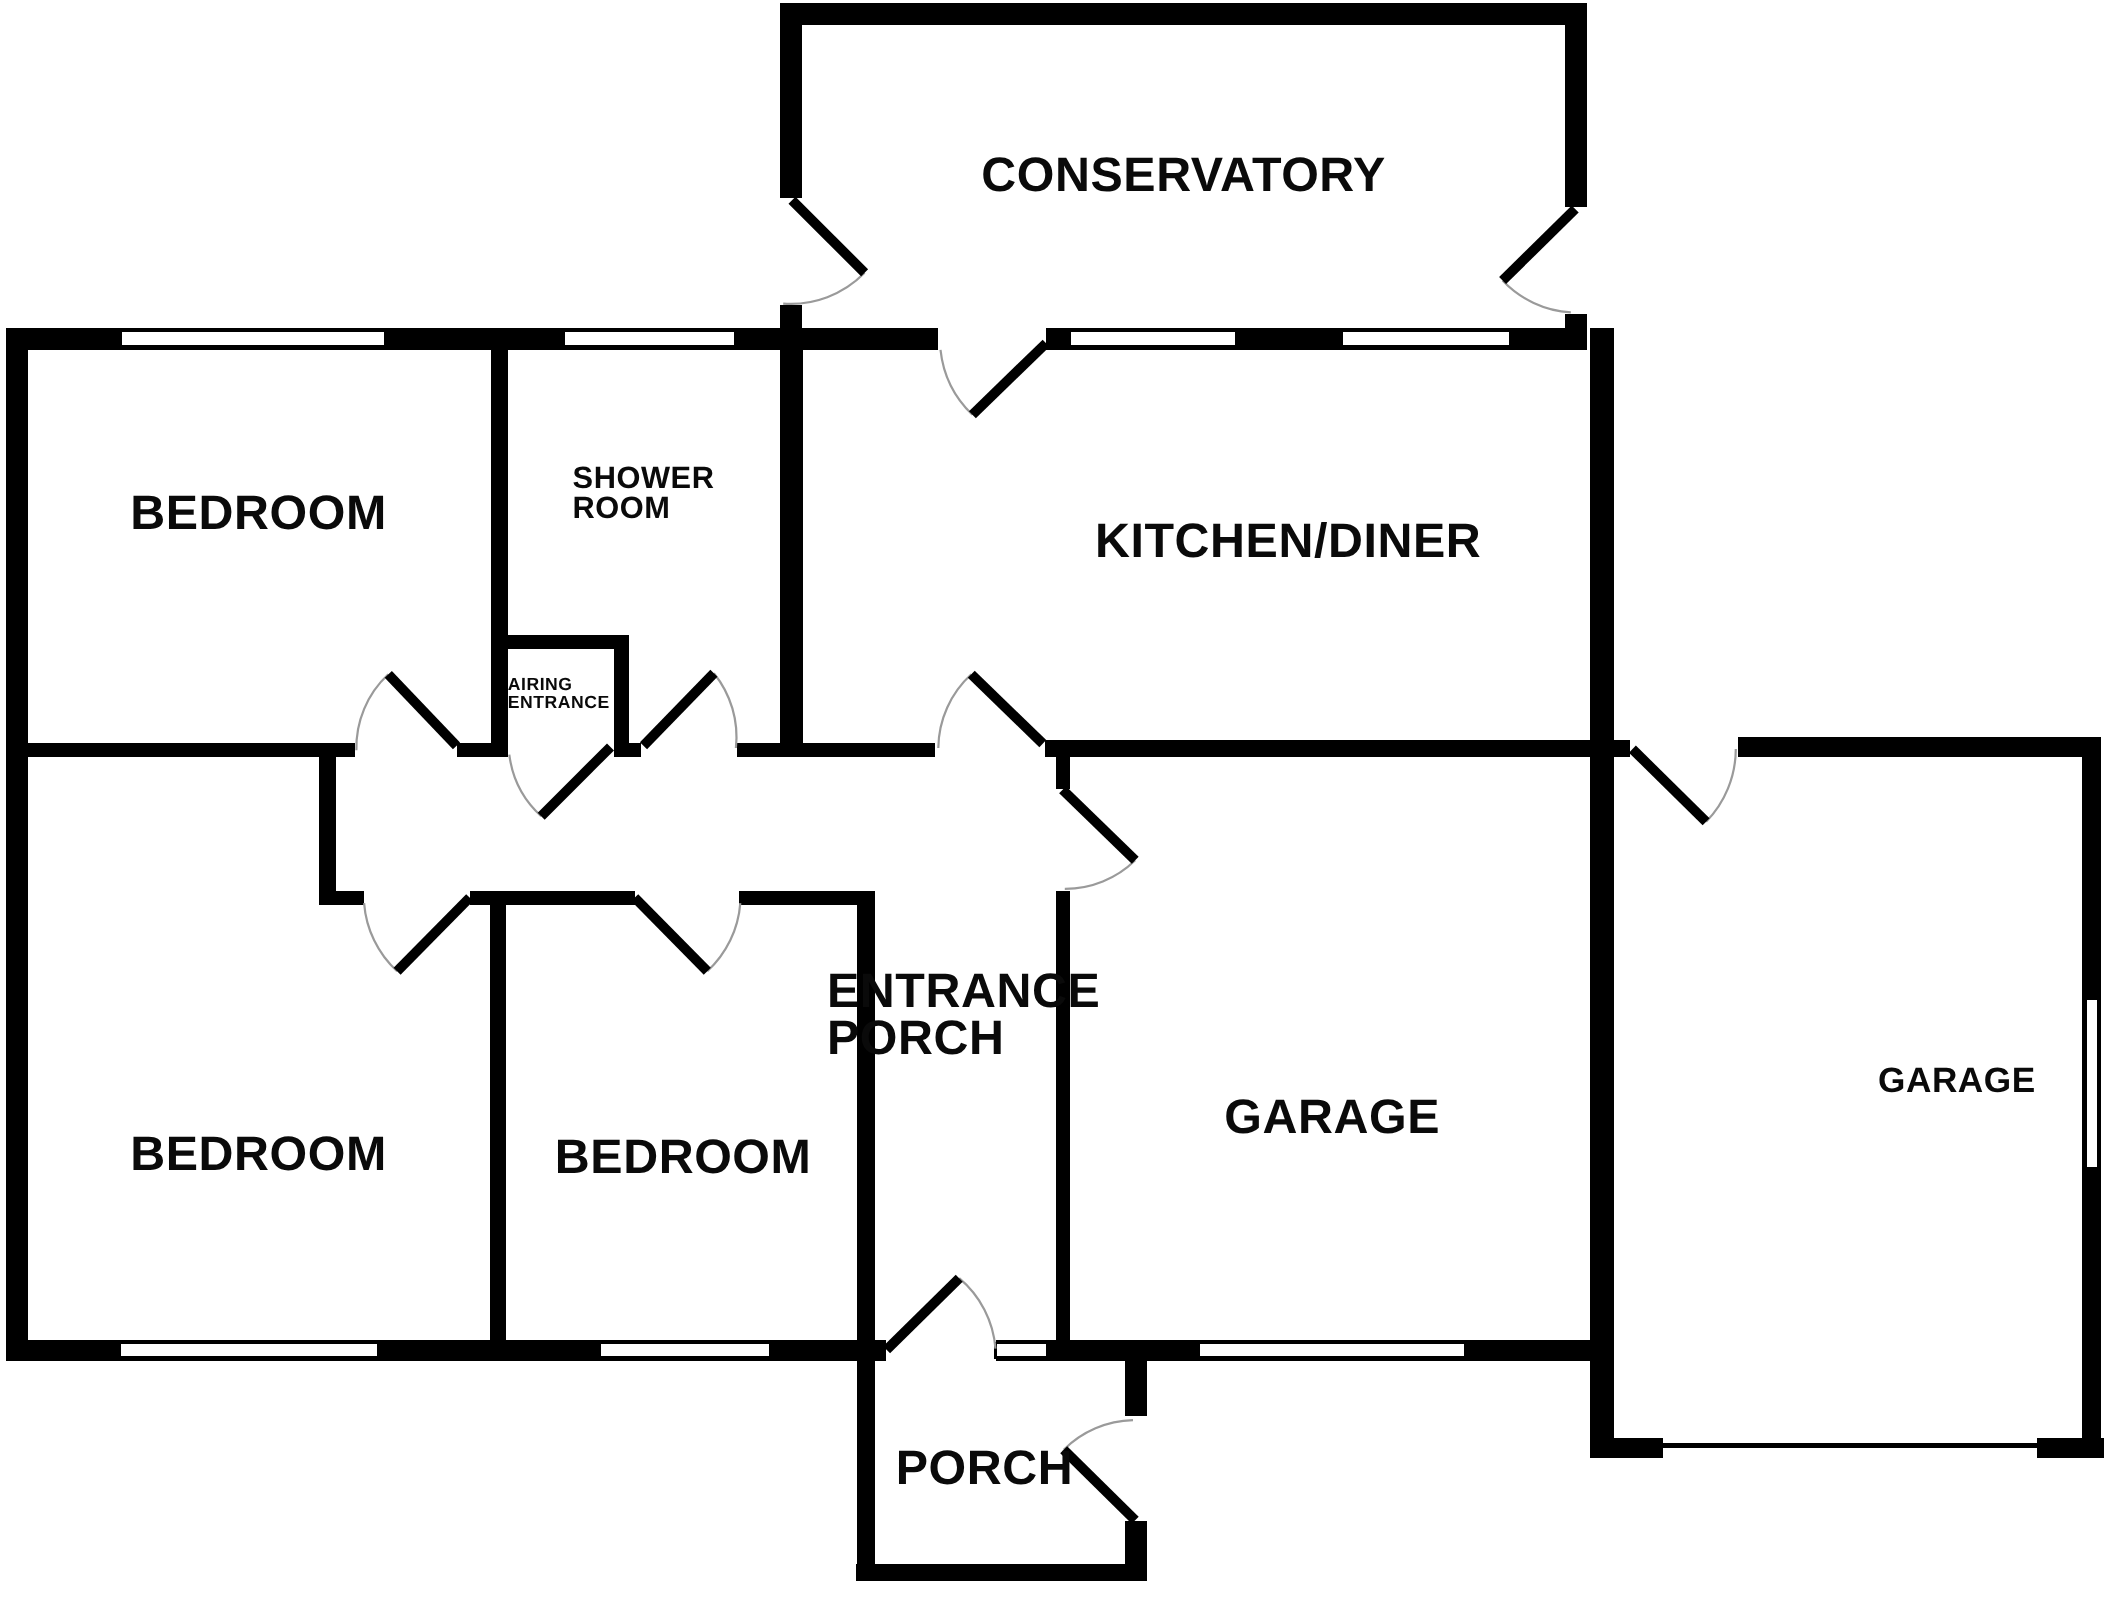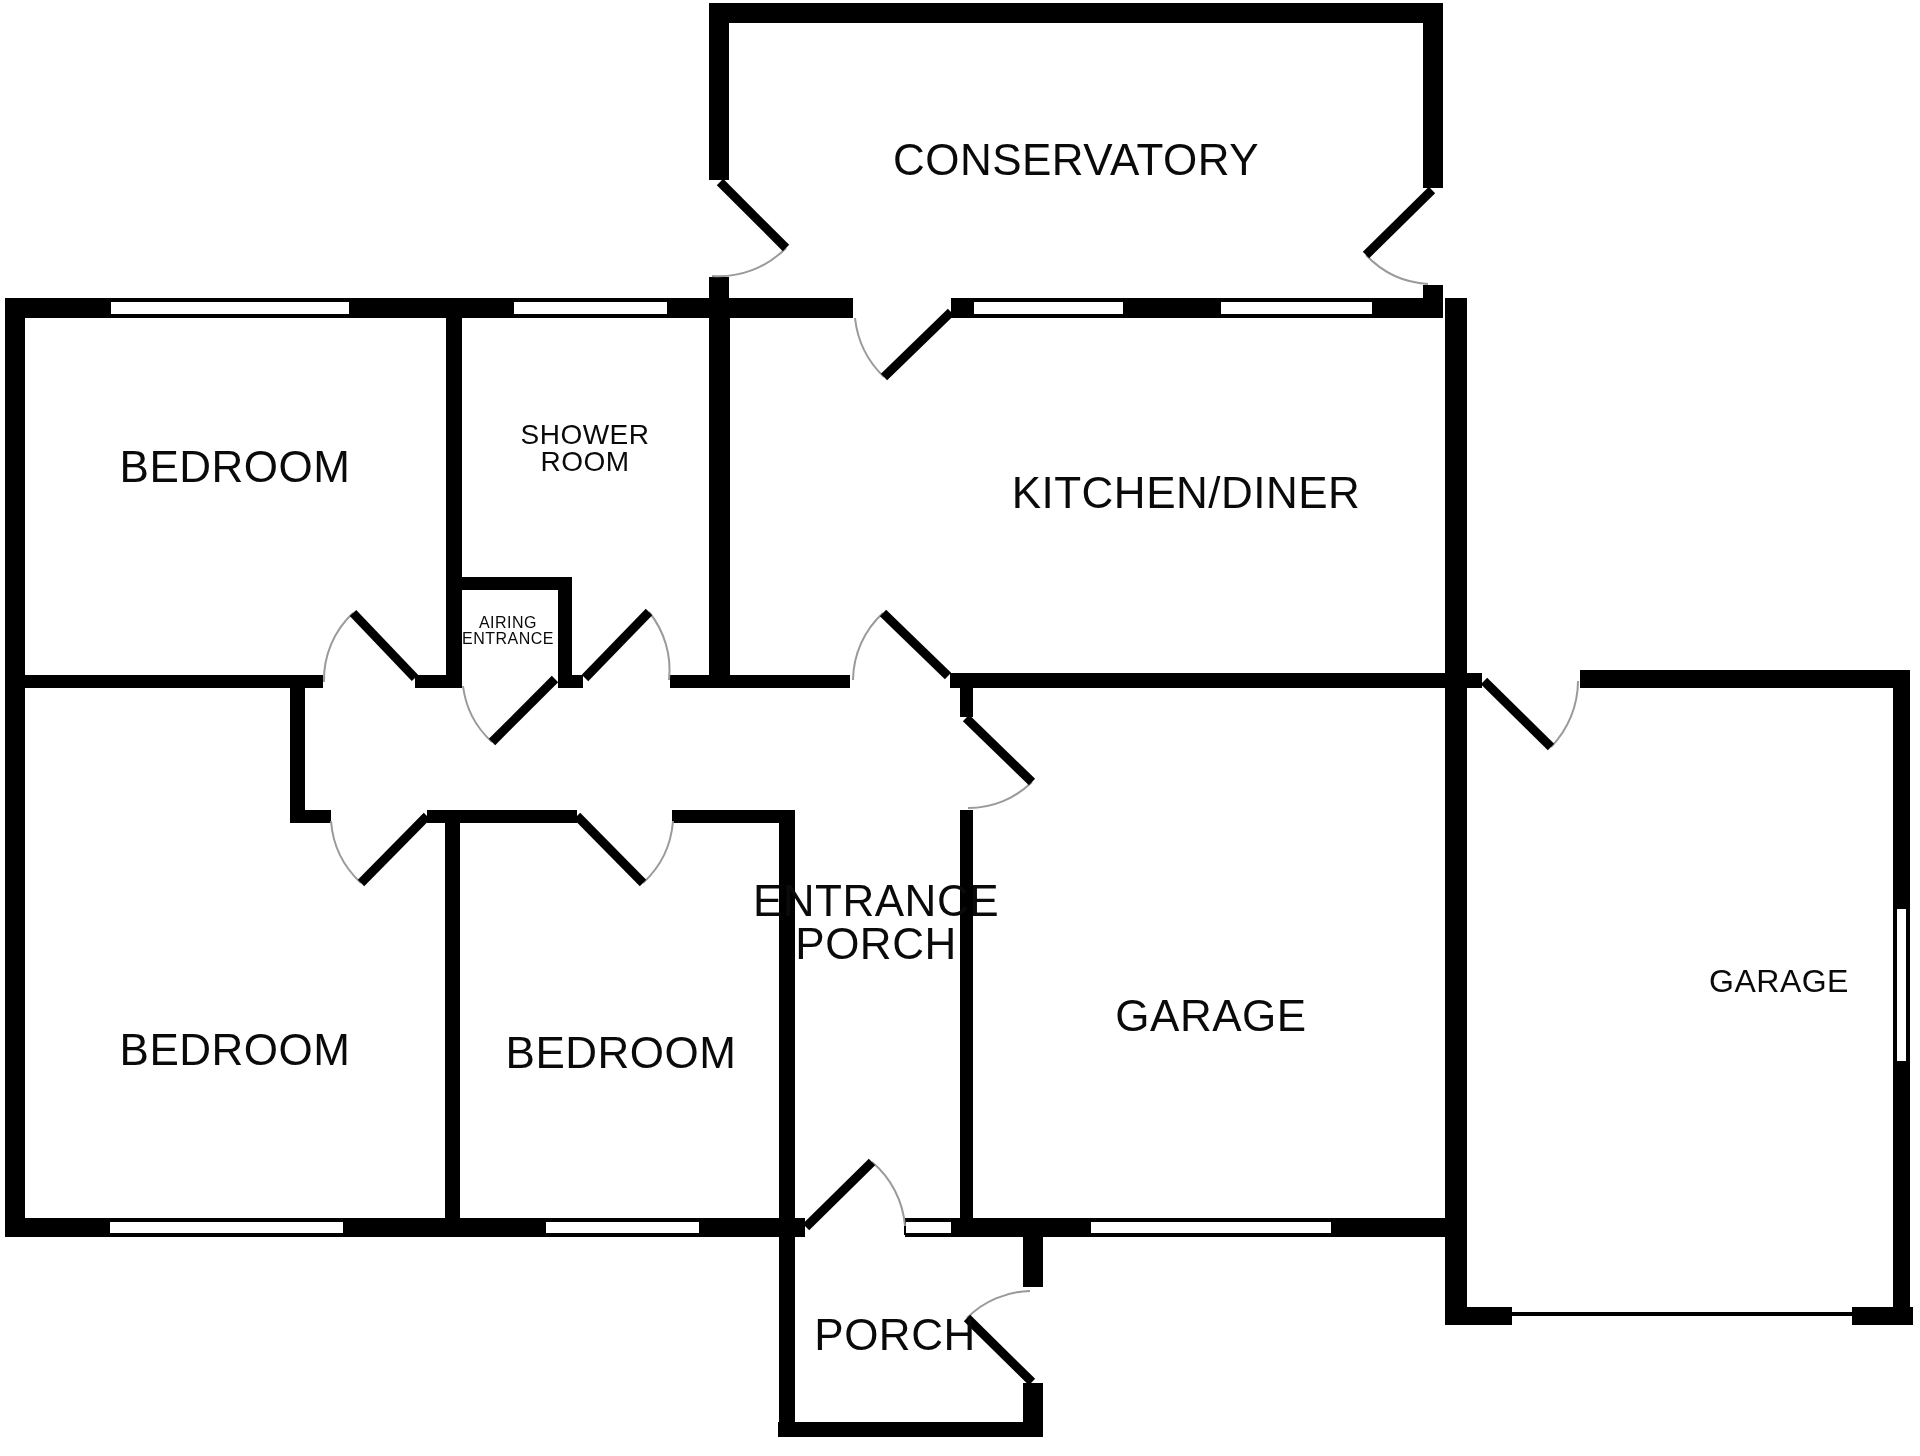--- a/index.html
+++ b/index.html
@@ -20,23 +20,23 @@
   .wall{fill:var(--wall);shape-rendering:crispEdges;}
   .opening{fill:var(--bg);shape-rendering:crispEdges;}
   .window{fill:var(--bg);stroke:var(--wall);stroke-width:2;shape-rendering:crispEdges;}
   .leaf{stroke:var(--wall);stroke-width:9;stroke-linecap:butt;}
   .arc{stroke:var(--arc);stroke-width:2;fill:none;}
   .labels{position:absolute;left:0;top:0;width:100%;height:100%;}
   .room-label{
     position:absolute;
     transform:translate(-50%,-50%);
     color:var(--text);
-    font-weight:400;
+    font-weight:700;
     line-height:0.97;
-    text-align:center;
+    text-align:left;
     letter-spacing:0.5px;
     white-space:nowrap;
   }
 </style>
 </head>
 <body>
 
 <div class="plan">
 
   <svg width="1920" height="1456" viewBox="0 0 1920 1456">
@@ -137,21 +137,21 @@
       <div class="room-label" style="left: 1076px; top: 160px; font-size: 44px;">
         <div>CONSERVATORY</div>
       </div>
       <div class="room-label" style="left: 235px; top: 467px; font-size: 44px;">
         <div>BEDROOM</div>
       </div>
       <div class="room-label" style="left: 585px; top: 448px; font-size: 28px;">
         <div>SHOWER</div>
         <div>ROOM</div>
       </div>
-      <div class="room-label" style="left: 1171px; top: 493px; font-size: 44px; margin-left: 15px;">
+      <div class="room-label" style="left: 1171px; top: 493px; font-size: 44px;">
         <div>KITCHEN/DINER</div>
       </div>
       <div class="room-label" style="left: 508px; top: 631px; font-size: 16px;">
         <div>AIRING</div>
         <div>ENTRANCE</div>
       </div>
       <div class="room-label" style="left: 876px; top: 923px; font-size: 44px;">
         <div>ENTRANCE</div>
         <div>PORCH</div>
       </div>

